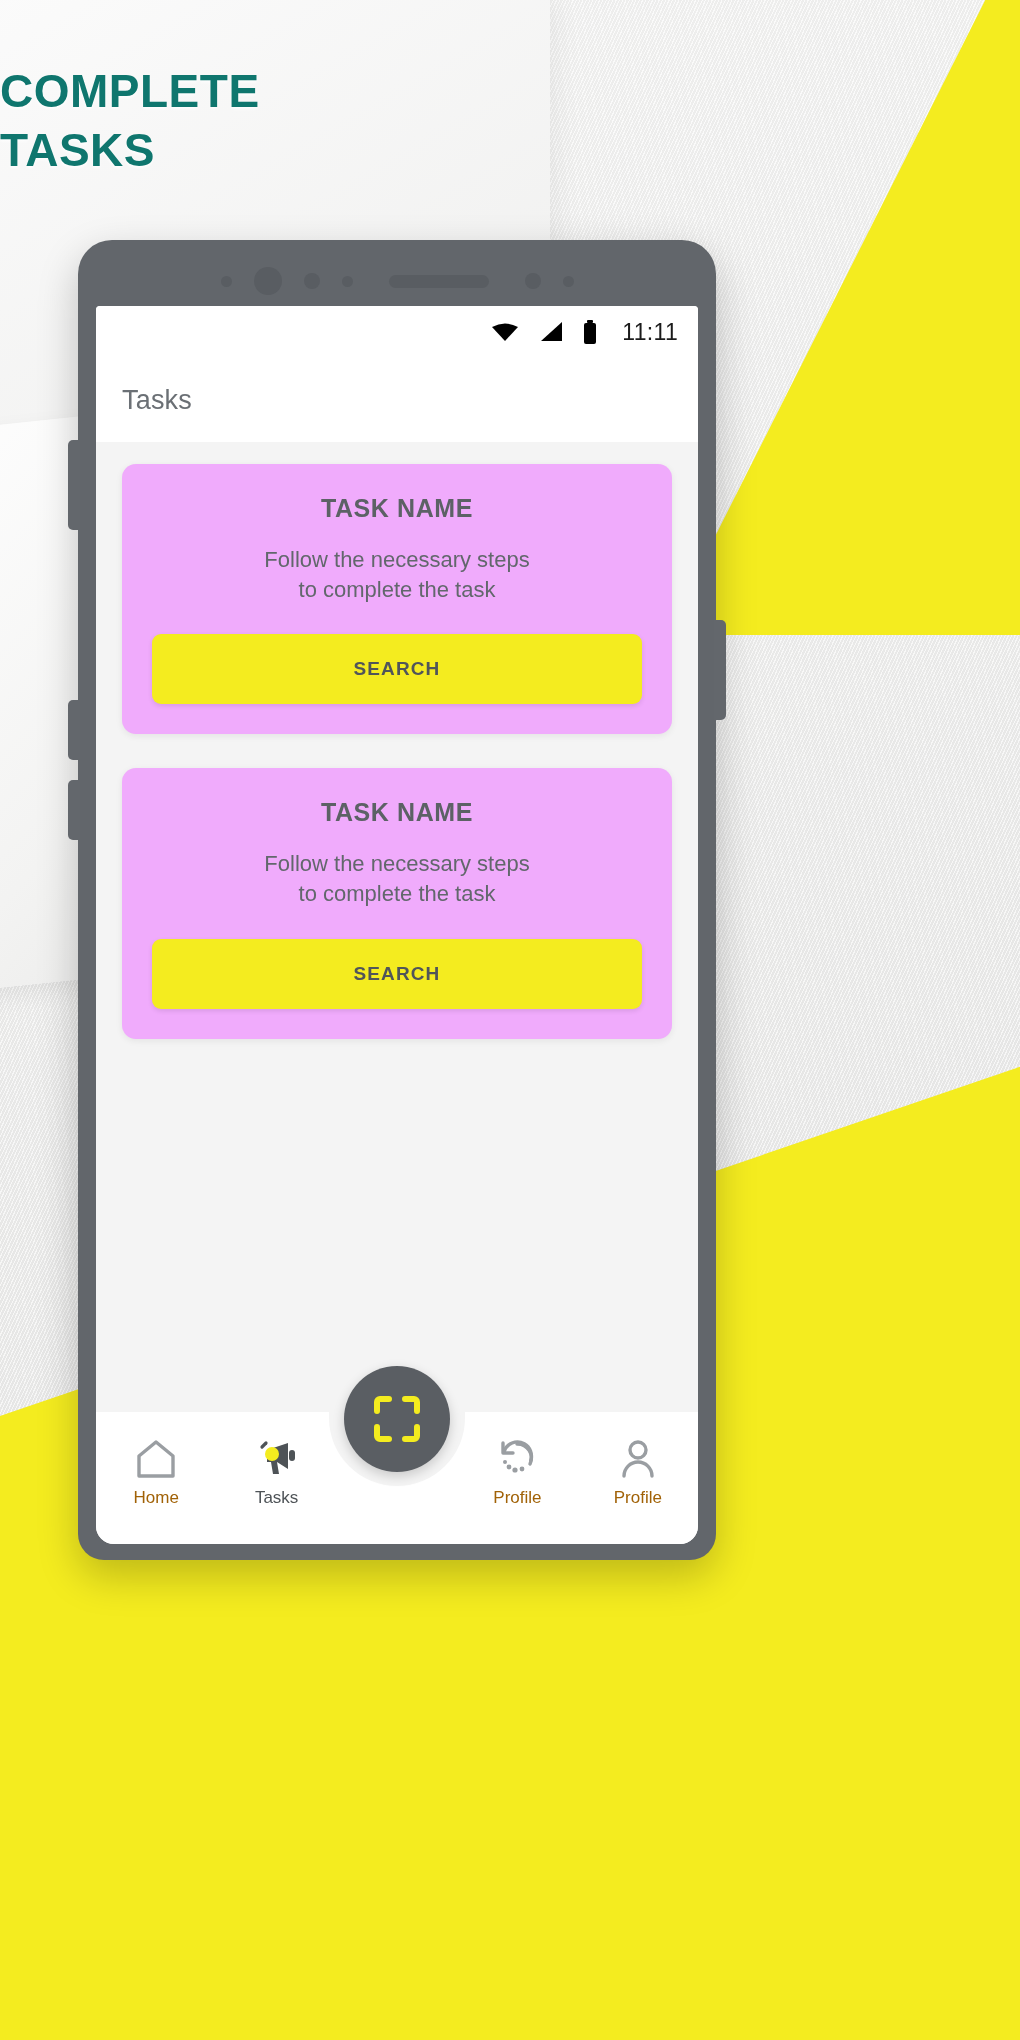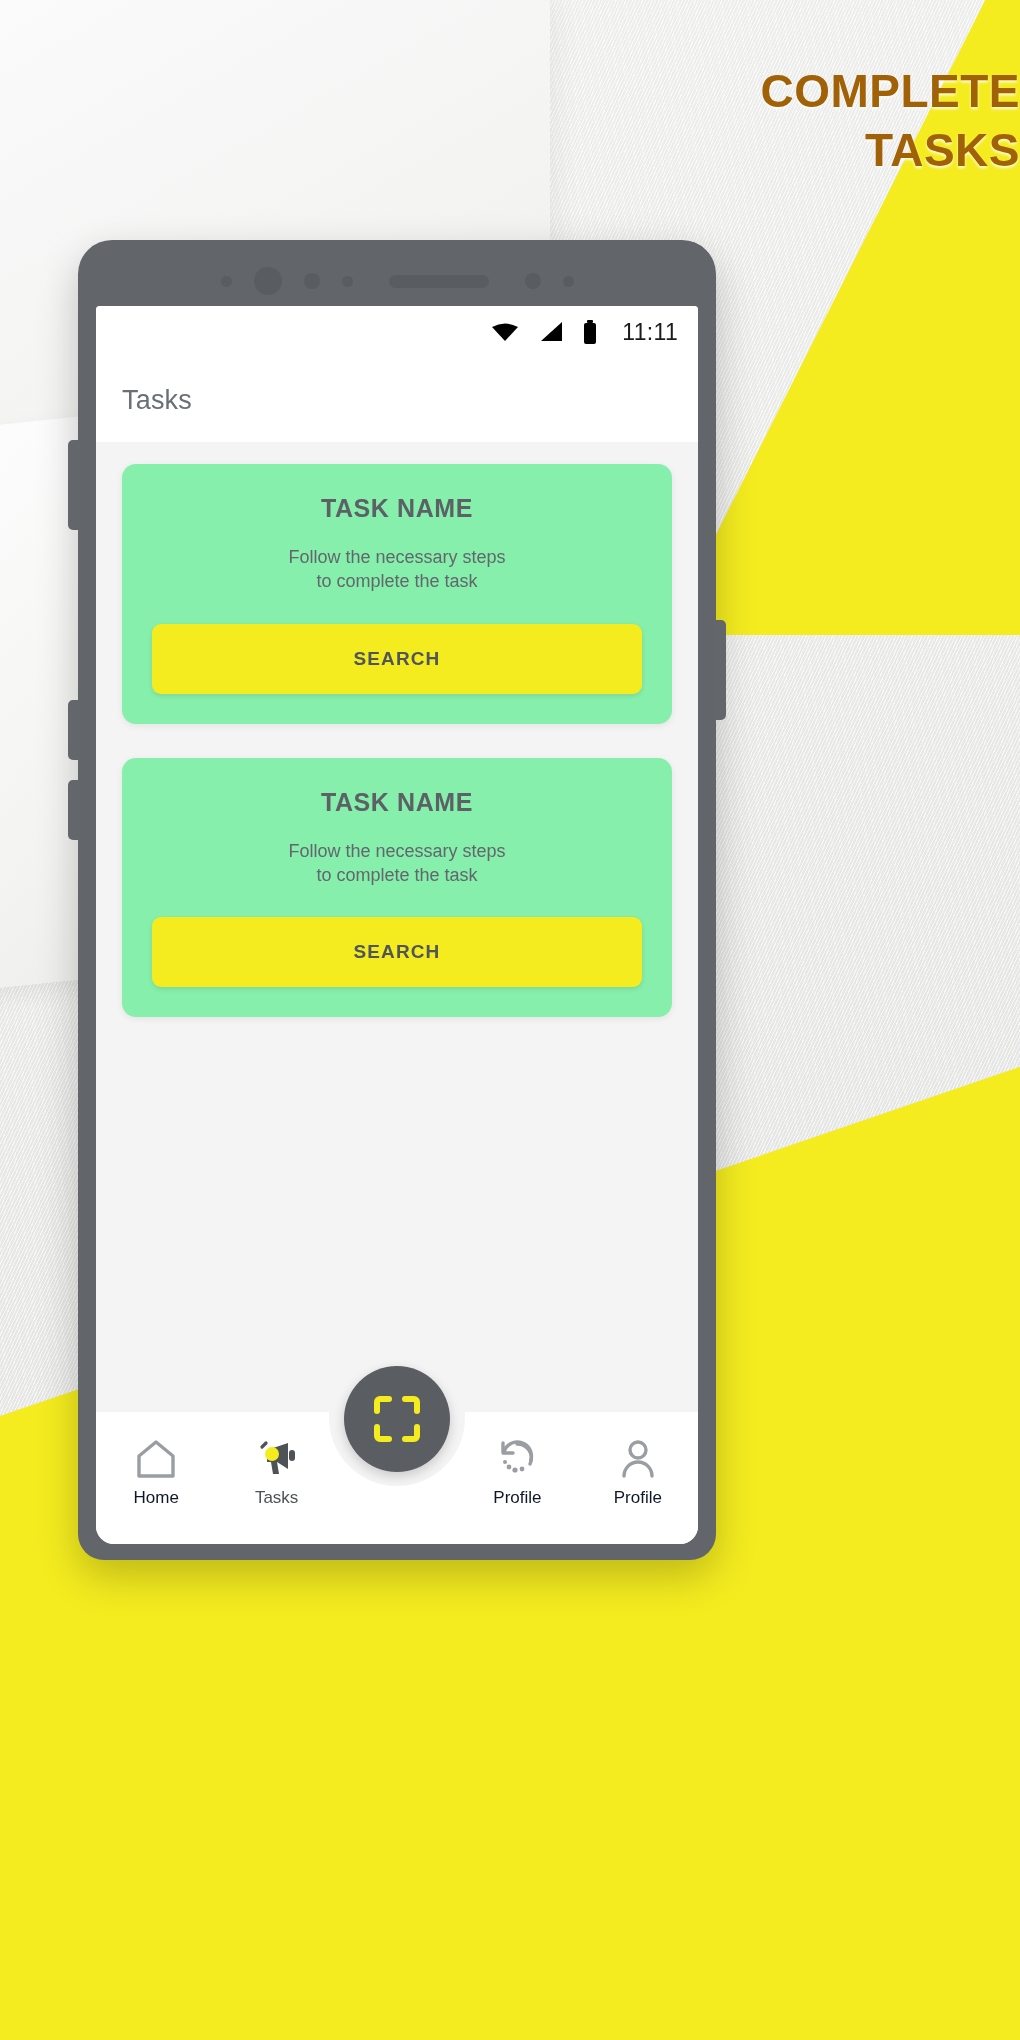--- a/index.html
+++ b/index.html
@@ -49,23 +49,23 @@
     width:360px; height:560px;
     background:linear-gradient(140deg,#ffffff 0%, #f3f3f2 65%, #e9e9e8 100%);
     transform: rotate(-6deg);
     box-shadow: 4px 8px 22px rgba(0,0,0,0.06);
   }
 
   
   #poster-title {
     position:absolute;
     left:0; right:0; top:62px;
-    text-align:right;
+    text-align:left;
     z-index:6;
-    color:#a16207;
+    color:#0f766e;
     font-weight:bold;
     font-size:46px;
     line-height:1.28;
     letter-spacing:0.5px;
     text-shadow:0 2px 3px rgba(255,255,255,0.85);
   }
   #poster-title .ln { display:block; }
 
   
   #phone {
@@ -142,37 +142,37 @@
   }
 
   
   #content {
     flex:1;
     background:#f4f4f4;
     padding:22px 26px 0 26px;
     overflow:hidden;
   }
   .card {
-    background:#86efac;
+    background:#f0abfc;
     border-radius:14px;
     padding:30px 30px 30px 30px;
     margin-bottom:34px;
     box-shadow:0 2px 7px rgba(0,0,0,0.07);
     text-align:center;
   }
   .card-title {
     color:#5c6165;
     font-weight:bold;
     font-size:25px;
     letter-spacing:0.6px;
     margin-bottom:22px;
   }
   .card-desc {
     color:#62676c;
-    font-size:18px;
+    font-size:22px;
     line-height:1.35;
     margin-bottom:30px;
     white-space:pre-line;
   }
   .card-btn {
     display:block;
     width:100%;
     border:none;
     background:var(--accent,#f4ec1f);
     color:#50555a;
@@ -205,21 +205,21 @@
     border-radius:0 0 70px 70px;
   }
   .nav-item {
     flex:1;
     display:flex; flex-direction:column;
     align-items:center; gap:10px;
     cursor:pointer;
     z-index:2;
   }
   .nav-item.spacer { visibility:hidden; }
-  .nav-label { font-size:17px; color:#0f172a; }
+  .nav-label { font-size:17px; color:#a16207; }
   .nav-item.active .nav-label { color:#4e5357; }
   #fab {
     position:absolute;
     top:-46px; left:50%; transform:translateX(-50%);
     width:106px; height:106px;
     background:#5a5e63;
     border-radius:50%;
     display:flex; align-items:center; justify-content:center;
     cursor:pointer;
     z-index:5;

